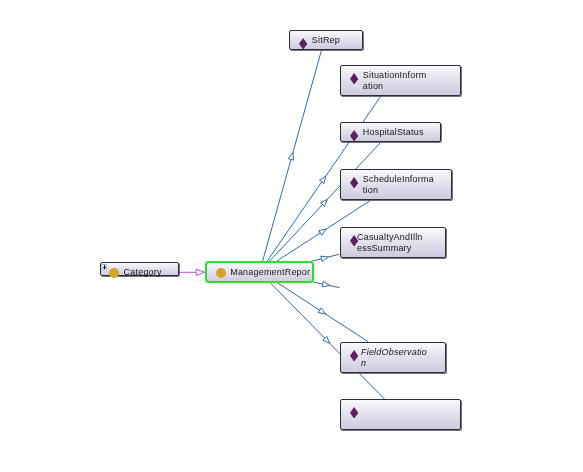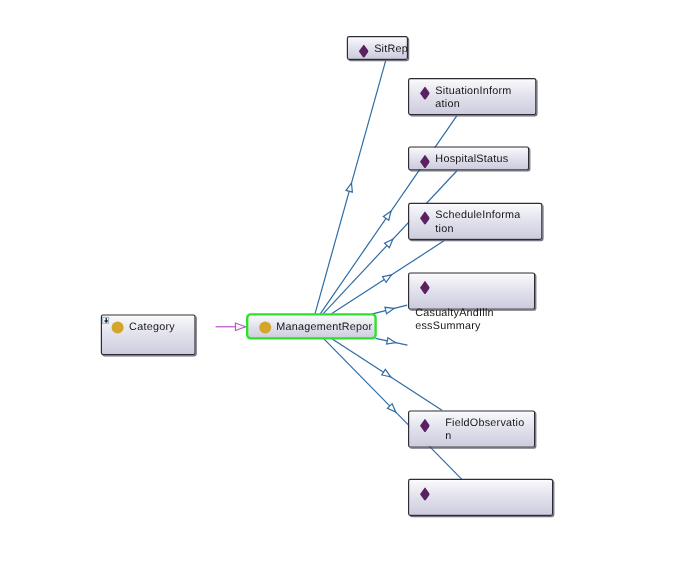--- a/index.html
+++ b/index.html
@@ -62,43 +62,43 @@
       </g>
       <g>
         <polyline points="368.3,341.8 276.9,282.4" fill="none" stroke="#2f6ca6" stroke-width="1"></polyline>
         <polygon points="325.58,314.03 321.12,307.86 318.12,312.47" fill="#ffffff" stroke="#2f6ca6" stroke-width="1" stroke-linejoin="miter"></polygon>
       </g>
       <g>
         <polyline points="384.7,399.3 269.9,282.4" fill="none" stroke="#2f6ca6" stroke-width="1"></polyline>
         <polygon points="329.79,343.38 326.77,336.39 322.85,340.24" fill="#ffffff" stroke="#2f6ca6" stroke-width="1" stroke-linejoin="miter"></polygon>
       </g>
     </svg>
-<div class="node" style="left: 84px; top: 262px; width: 78.7px; height: 34px;">
+<div class="node" style="left: 100px; top: 262px; width: 78.7px; height: 14px;">
       <div class="node-body"></div>
       <div class="expander" style="left: 1.2px; top: 1.9px;">
         <i style="left: 0.6px; top: 1.7px; width: 3.6px; height: 1.1px;"></i>
         <i style="left: 1.85px; top: 0.1px; width: 1.1px; height: 4.3px;"></i>
       </div>
       <div class="icon" style="left: 9.1px; top: 5.8px; width: 10px; height: 10px; border-radius: 50%; background: rgb(212, 165, 42);"></div>
       <div class="lbl" style="left: 23.6px; top: 5px;">Category</div>
     </div>
     <div class="node sel" style="left: 207px; top: 263px; width: 104.8px; height: 18.5px;">
       <div class="node-body"></div>
       <div class="sel-ring"></div>
       <div class="icon" style="left: 8.6px; top: 4.8px; width: 10px; height: 10px; border-radius: 50%; background: rgb(212, 165, 42);"></div>
       <div class="lbl" style="left: 23.2px; top: 4px;">ManagementRepor</div>
     </div>
-    <div class="node" style="left: 289px; top: 30px; width: 51px; height: 19.8px;">
+    <div class="node" style="left: 289px; top: 30px; width: 74px; height: 19.8px;">
       <div class="node-body"></div>
       <div class="icon" style="left: 9.7px; top: 5.3px; width: 8.3px; height: 11.6px;"><svg width="8.3" height="11.6" viewBox="0 0 83 116">
           <path d="M41.5 0 L83 58 L41.5 116 L0 58 Z" fill="#5a2060"></path>
         </svg></div>
       <div class="lbl" style="left: 22.8px; top: 5px;">SitRep</div>
     </div>
-    <div class="node" style="left: 340px; top: 65px; width: 107px; height: 31.1px;">
+    <div class="node" style="left: 340px; top: 65px; width: 121px; height: 31.1px;">
       <div class="node-body"></div>
       <div class="icon" style="left: 9.7px; top: 5.3px; width: 8.3px; height: 11.6px;"><svg width="8.3" height="11.6" viewBox="0 0 83 116">
           <path d="M41.5 0 L83 58 L41.5 116 L0 58 Z" fill="#5a2060"></path>
         </svg></div>
       <div class="lbl" style="left: 22.8px; top: 5px;">SituationInform
 ation</div>
     </div>
     <div class="node" style="left: 340px; top: 122px; width: 100.9px; height: 20.2px;">
       <div class="node-body"></div>
       <div class="icon" style="left: 9.7px; top: 5.3px; width: 8.3px; height: 11.6px;"><svg width="8.3" height="11.6" viewBox="0 0 83 116">
@@ -112,29 +112,29 @@
           <path d="M41.5 0 L83 58 L41.5 116 L0 58 Z" fill="#5a2060"></path>
         </svg></div>
       <div class="lbl" style="left: 22.8px; top: 5px;">ScheduleInforma
 tion</div>
     </div>
     <div class="node" style="left: 340px; top: 227px; width: 105.9px; height: 31.4px;">
       <div class="node-body"></div>
       <div class="icon" style="left: 9.7px; top: 5.3px; width: 8.3px; height: 11.6px;"><svg width="8.3" height="11.6" viewBox="0 0 83 116">
           <path d="M41.5 0 L83 58 L41.5 116 L0 58 Z" fill="#5a2060"></path>
         </svg></div>
-      <div class="lbl" style="left: 6px; top: 5px; margin-top: 23px;">CasualtyAndIlln
+      <div class="lbl" style="left: 17px; top: 5px;">CasualtyAndIlln
 essSummary</div>
     </div>
     <div class="node" style="left: 340px; top: 342px; width: 105.9px; height: 30.8px;">
       <div class="node-body"></div>
       <div class="icon" style="left: 9.7px; top: 5.3px; width: 8.3px; height: 11.6px;"><svg width="8.3" height="11.6" viewBox="0 0 83 116">
           <path d="M41.5 0 L83 58 L41.5 116 L0 58 Z" fill="#5a2060"></path>
         </svg></div>
-      <div class="lbl" style="left: 31px; top: 5px;">FieldObservatio
+      <div class="lbl" style="left: 21px; top: 5px; font-style: italic;">FieldObservatio
 n</div>
     </div>
     <div class="node" style="left: 340px; top: 399px; width: 120.7px; height: 31px;">
       <div class="node-body"></div>
       <div class="icon" style="left: 9.7px; top: 5.3px; width: 8.3px; height: 11.6px;"><svg width="8.3" height="11.6" viewBox="0 0 83 116">
           <path d="M41.5 0 L83 58 L41.5 116 L0 58 Z" fill="#5a2060"></path>
         </svg></div>
     </div>
   </div>
 

